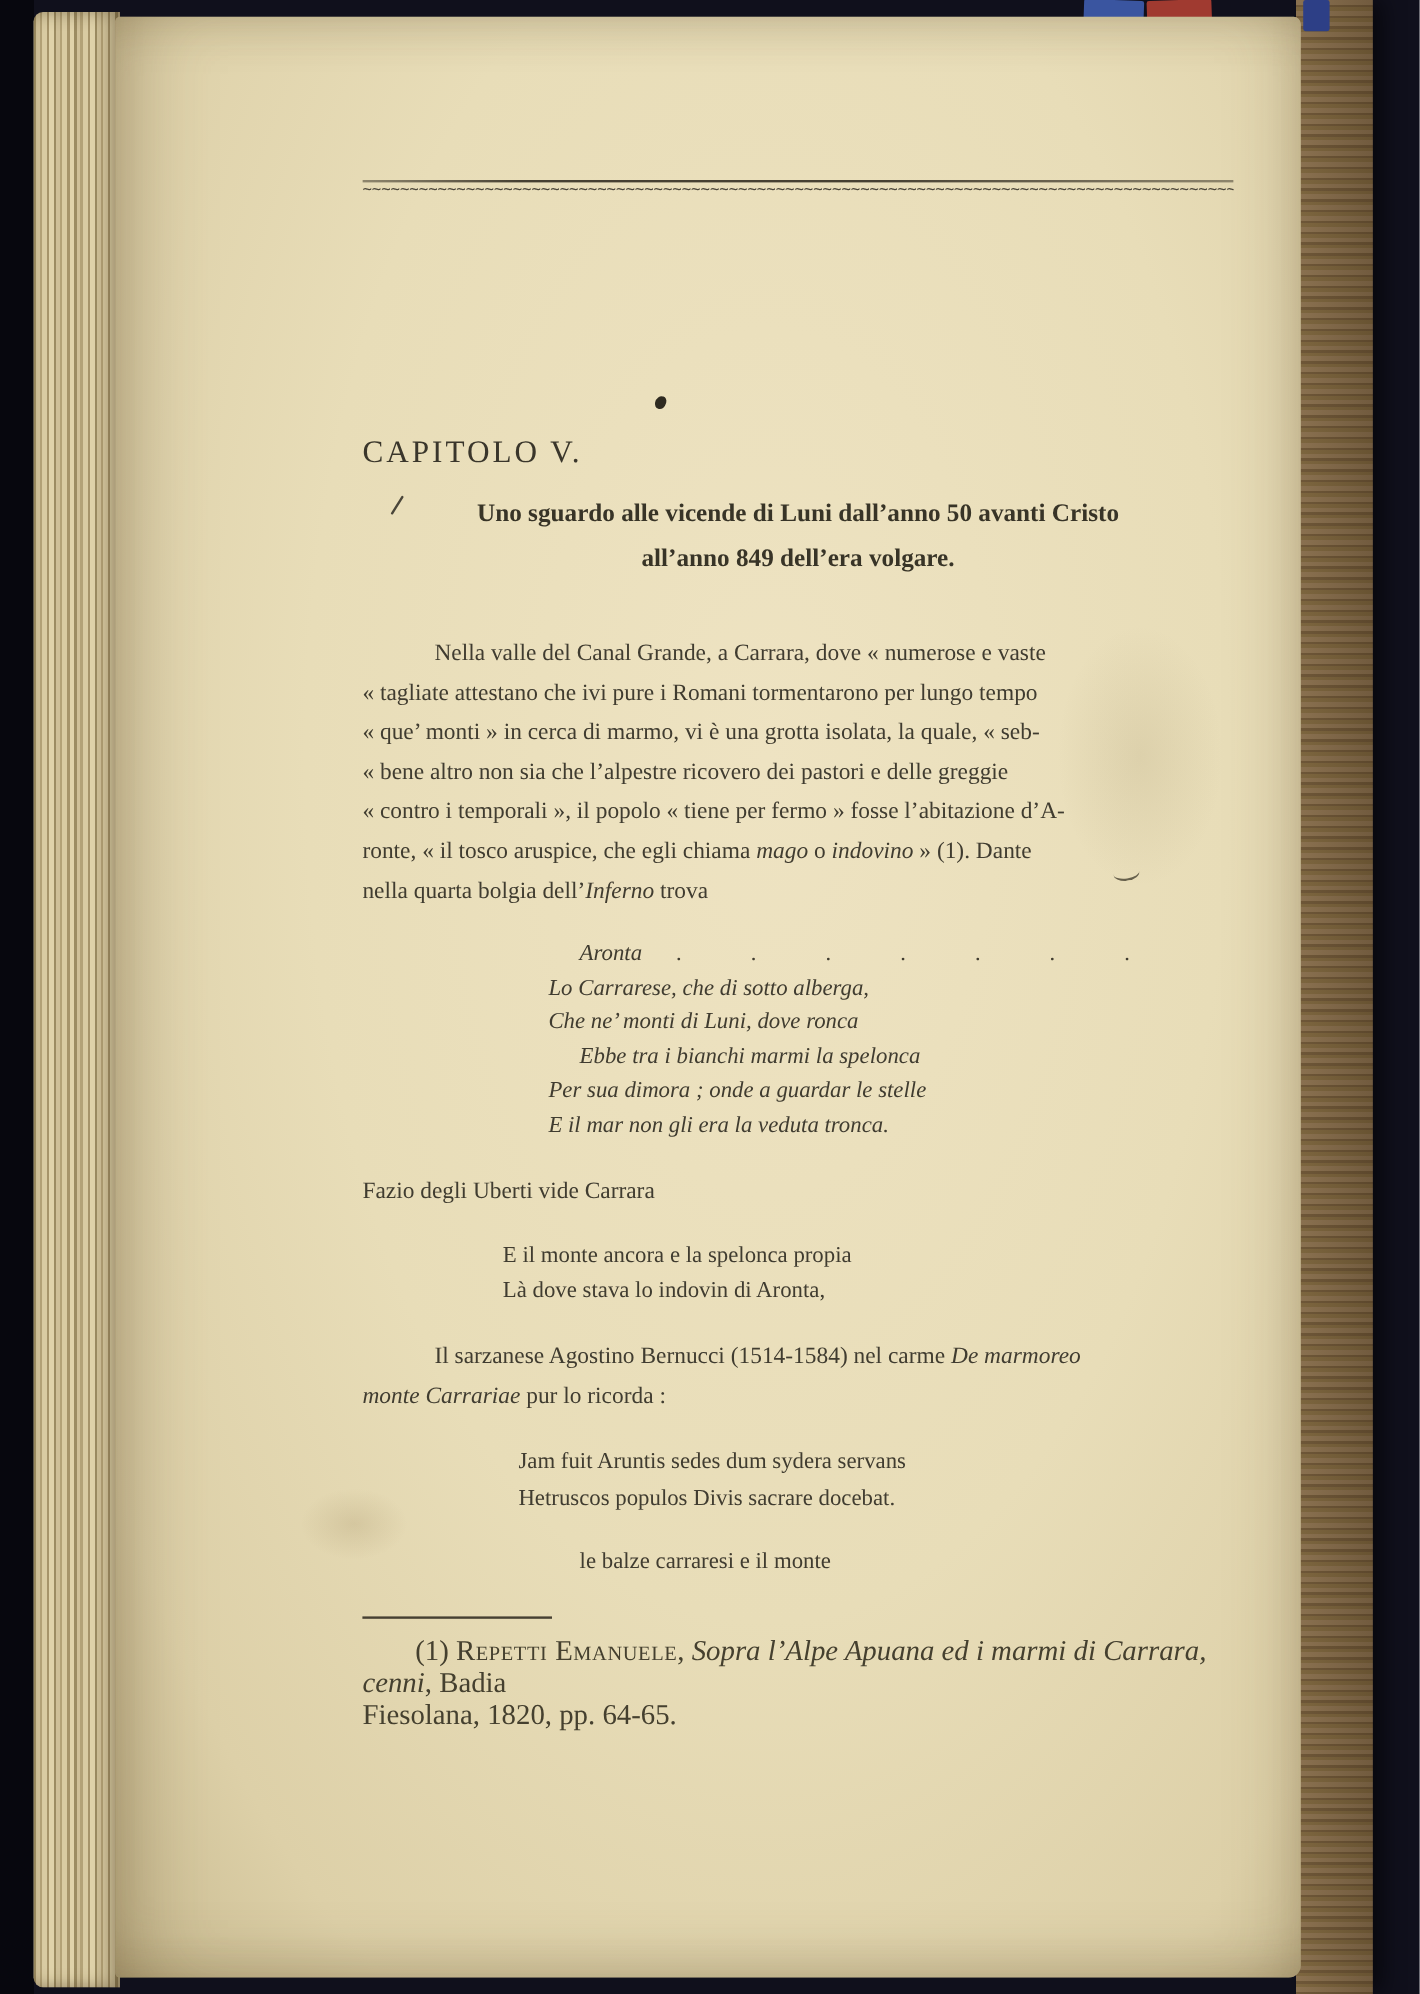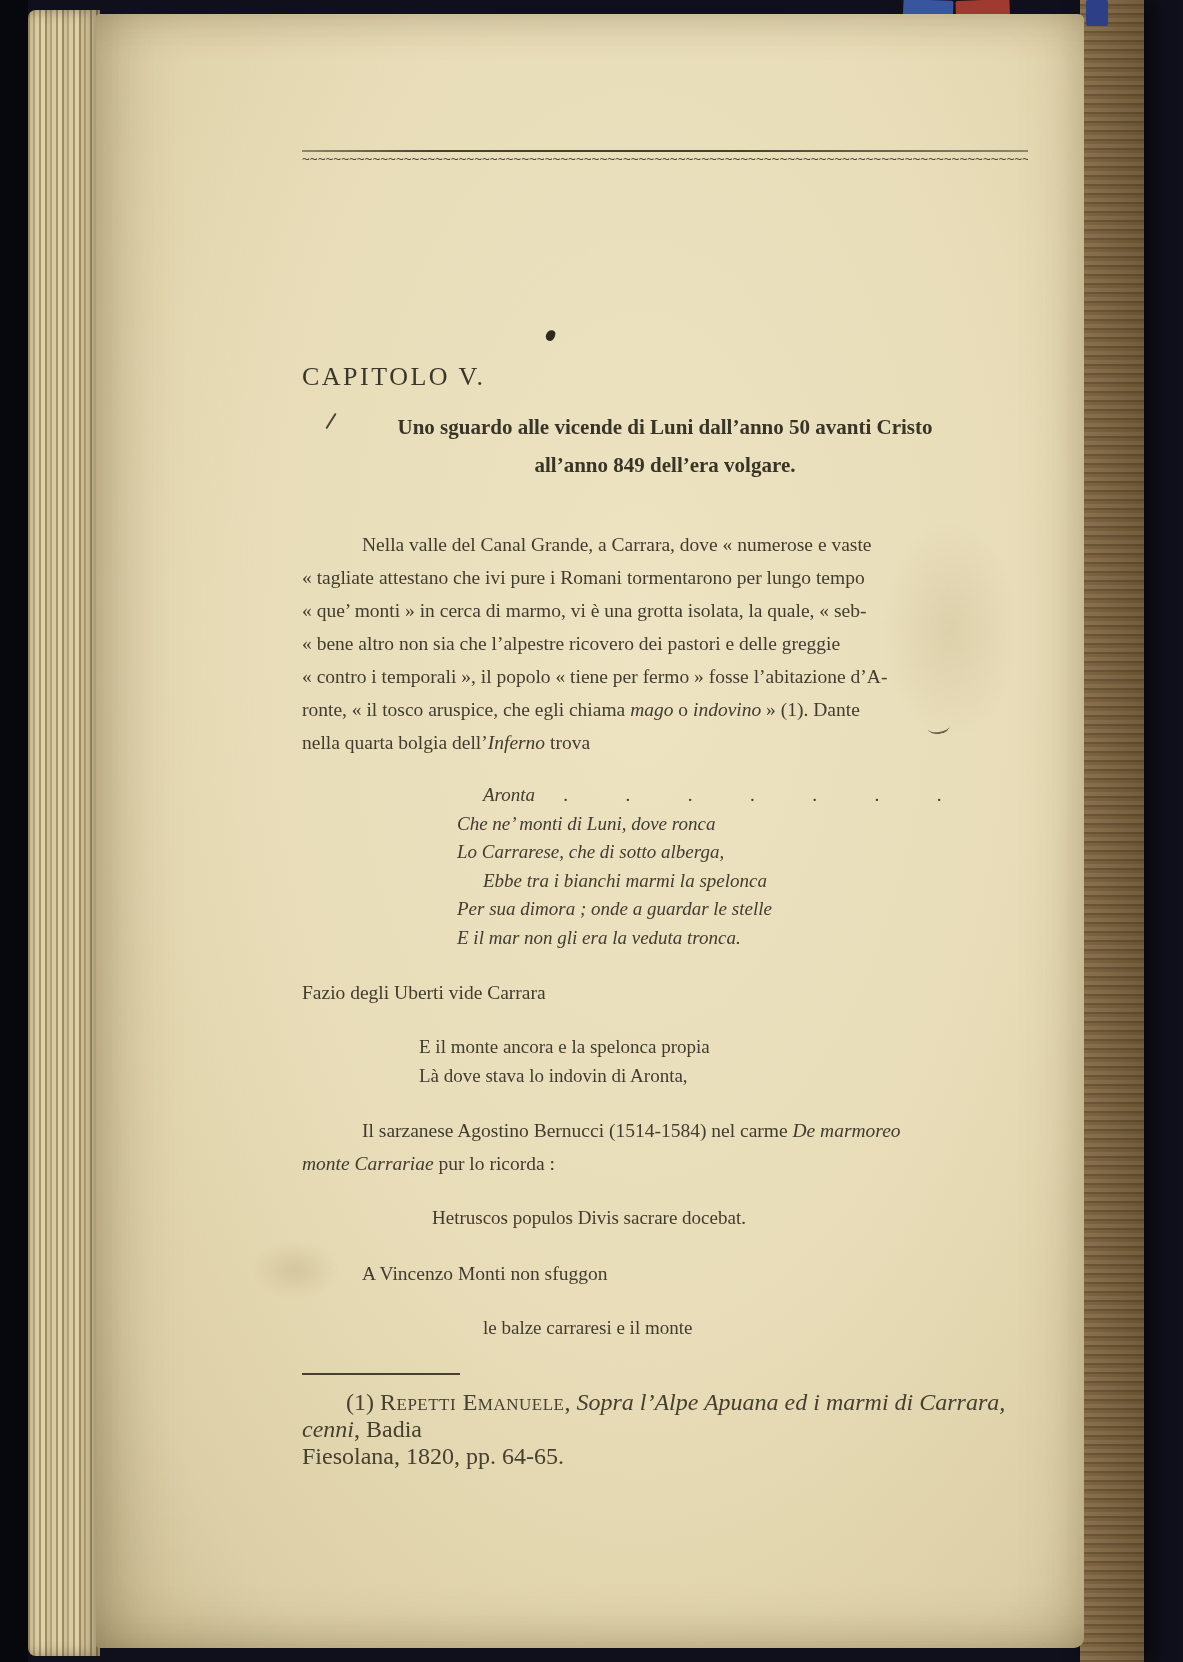--- a/index.html
+++ b/index.html
@@ -147,42 +147,42 @@
     <p class="body-para para-main"><span>Nella valle del Canal Grande, a Carrara, dove « numerose e vaste
 « tagliate attestano che ivi pure i Romani tormentarono per lungo tempo
 « que’ monti » in cerca di marmo, vi è una grotta isolata, la quale, « seb-
 « bene altro non sia che l’alpestre ricovero dei pastori e delle greggie
 « contro i temporali », il popolo « tiene per fermo » fosse l’abitazione d’A-
 ronte, « il tosco aruspice, che egli chiama </span><em>mago</em><span> o </span><em>indovino</em><span> » (1). Dante
 nella quarta bolgia dell’</span><em>Inferno</em><span> trova</span></p>
 
     <div class="verse verse-dante">
       <div class="verse-line verse-indent spaced-dots">Aronta .&nbsp; .&nbsp; .&nbsp; .&nbsp; .&nbsp; .&nbsp; .</div>
+      <div class="verse-line">Lo Carrarese, che di sotto alberga,</div>
       <div class="verse-line">Che ne’ monti di Luni, dove ronca</div>
-      <div class="verse-line">Lo Carrarese, che di sotto alberga,</div>
       <div class="verse-line verse-indent">Ebbe tra i bianchi marmi la spelonca</div>
       <div class="verse-line">Per sua dimora ; onde a guardar le stelle</div>
       <div class="verse-line">E il mar non gli era la veduta tronca.</div>
     </div>
 
     <p class="body-para para-plain">Fazio degli Uberti vide Carrara</p>
 
     <div class="verse verse-uberti">
       <div class="verse-line">E il monte ancora e la spelonca propia</div>
       <div class="verse-line">Là dove stava lo indovin di Aronta,</div>
     </div>
 
     <p class="body-para para-plain para-indent"><span>Il sarzanese Agostino Bernucci (1514-1584) nel carme </span><em>De marmoreo
 monte Carrariae</em><span> pur lo ricorda :</span></p>
 
     <div class="verse verse-latin">
+      <div class="verse-line">Jam fuit Aruntis sedes dum sydera servans</div>
       <div class="verse-line">Hetruscos populos Divis sacrare docebat.</div>
     </div>
 
-    <p class="body-para para-plain para-indent">A Vincenzo Monti non sfuggon</p>
 
     <div class="verse verse-monti">
       <div class="verse-line verse-indent">le balze carraresi e il monte</div>
     </div>
 
     <div class="footnote-rule"></div>
 
     <p class="footnote"><span>(1) </span><span class="sc">Repetti Emanuele</span><span>, </span><em>Sopra l’Alpe Apuana ed i marmi di Carrara, cenni</em><span>, Badia
 Fiesolana, 1820, pp. 64-65.</span></p>
 

